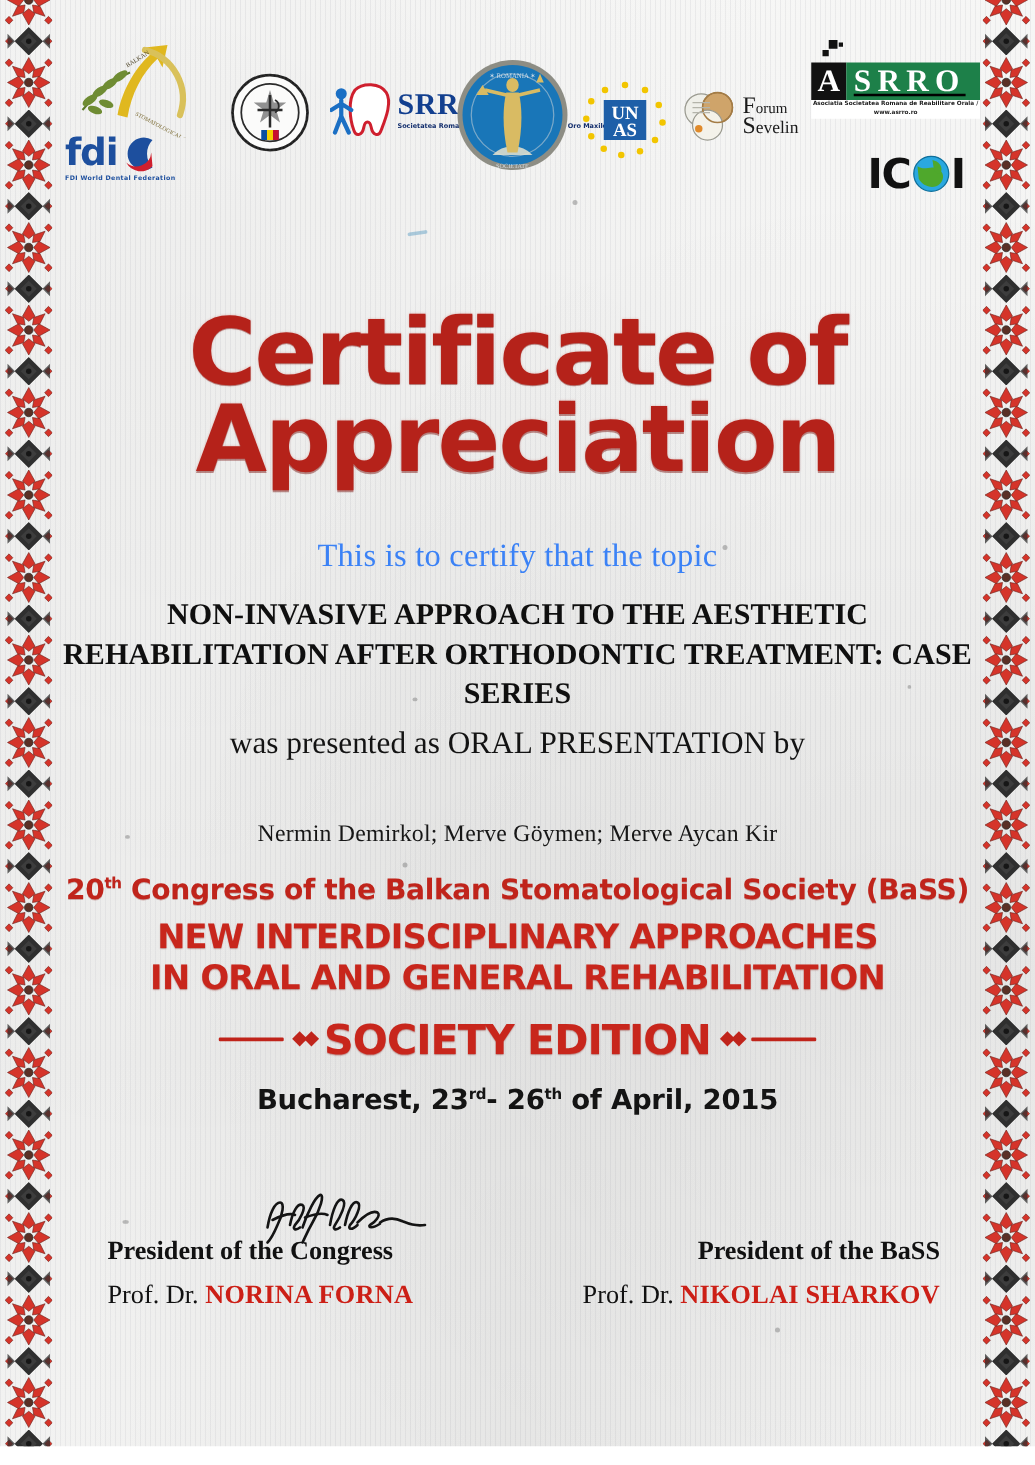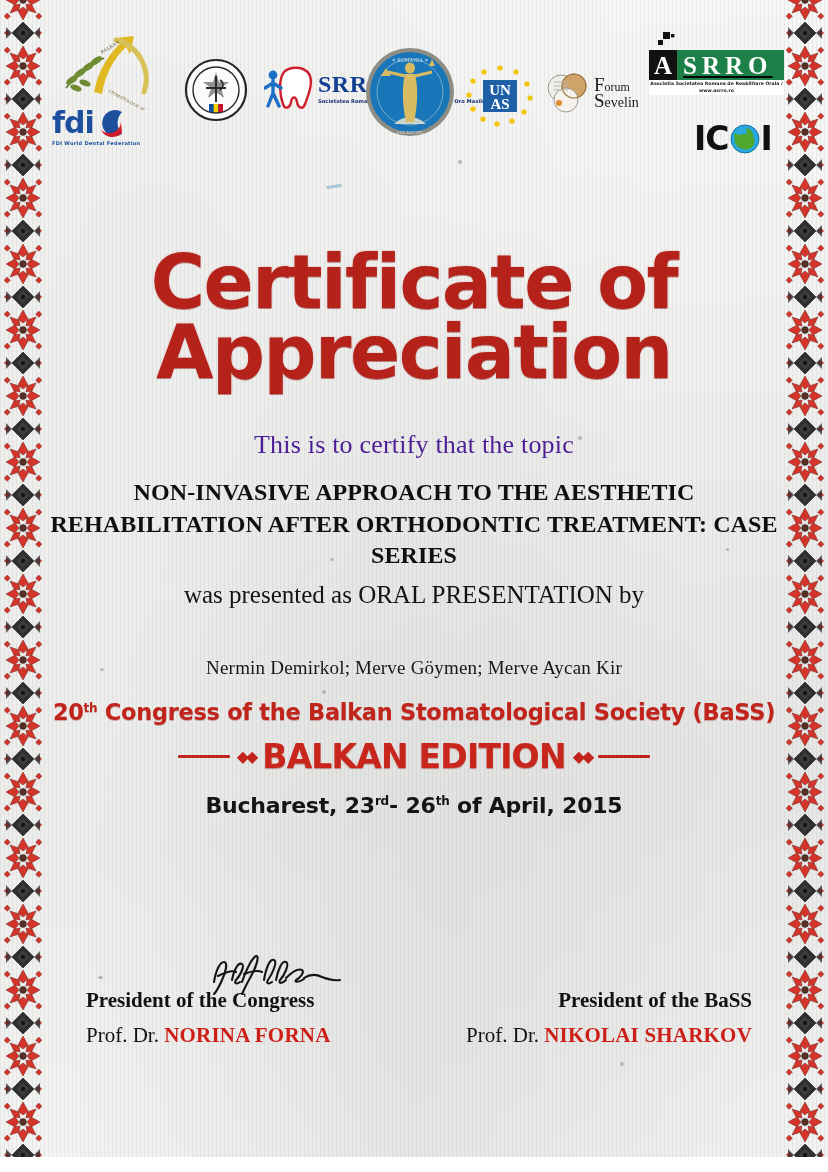--- a/index.html
+++ b/index.html
@@ -77,21 +77,21 @@
 
   .cert-title{
     font-family:"DejaVu Sans",sans-serif;font-weight:bold;
     font-size:74px;line-height:.94;color:#b5221a;
     letter-spacing:-1.5px;
     text-shadow:0 1px 0 rgba(120,20,15,.45), 0 0 2px rgba(181,34,26,.30);
     margin-top:78px;
   }
 
   .certify-line{
-    font-family:"Liberation Serif",serif;font-size:26px;color:#4c1d95;
+    font-family:"Liberation Serif",serif;font-size:26px;color:#3b82f6;
     margin-top:43px;letter-spacing:.2px;
   }
 
   .topic{
     font-family:"Liberation Serif",serif;font-weight:bold;font-size:24px;
     color:#0f0f0f;line-height:1.32;margin-top:17px;letter-spacing:.1px;
   }
 
   .presented-line{
     font-family:"Liberation Serif",serif;font-size:25px;color:#131313;
@@ -410,25 +410,29 @@
       <div>SERIES</div>
     </div>
 
     <div class="presented-line">was presented as ORAL PRESENTATION by</div>
 
     <div class="authors">Nermin Demirkol; Merve Göymen; Merve Aycan Kir</div>
 
 
     <div class="congress-line"><span>20</span><sup>th</sup><span> Congress of the Balkan Stomatological Society (BaSS)</span></div>
 
+    <div class="theme-line">
+      <div>NEW INTERDISCIPLINARY APPROACHES</div>
+      <div>IN ORAL AND GENERAL REHABILITATION</div>
+    </div>
 
     <div class="jubilee-wrap">
       <span class="jub-rule"></span>
       <span class="jub-dia">◆◆</span>
-      <span class="jubilee-text">BALKAN EDITION</span>
+      <span class="jubilee-text">SOCIETY EDITION</span>
       <span class="jub-dia">◆◆</span>
       <span class="jub-rule"></span>
     </div>
 
     <div class="place-date"><span>Bucharest, </span><span>23</span><sup>rd</sup><span>- </span><span>26</span><sup>th</sup><span> of April, 2015</span></div>
   </div>
 
   <div id="signatures">
 
     <svg id="signature-mark" width="140" height="52" viewBox="0 0 140 52">

